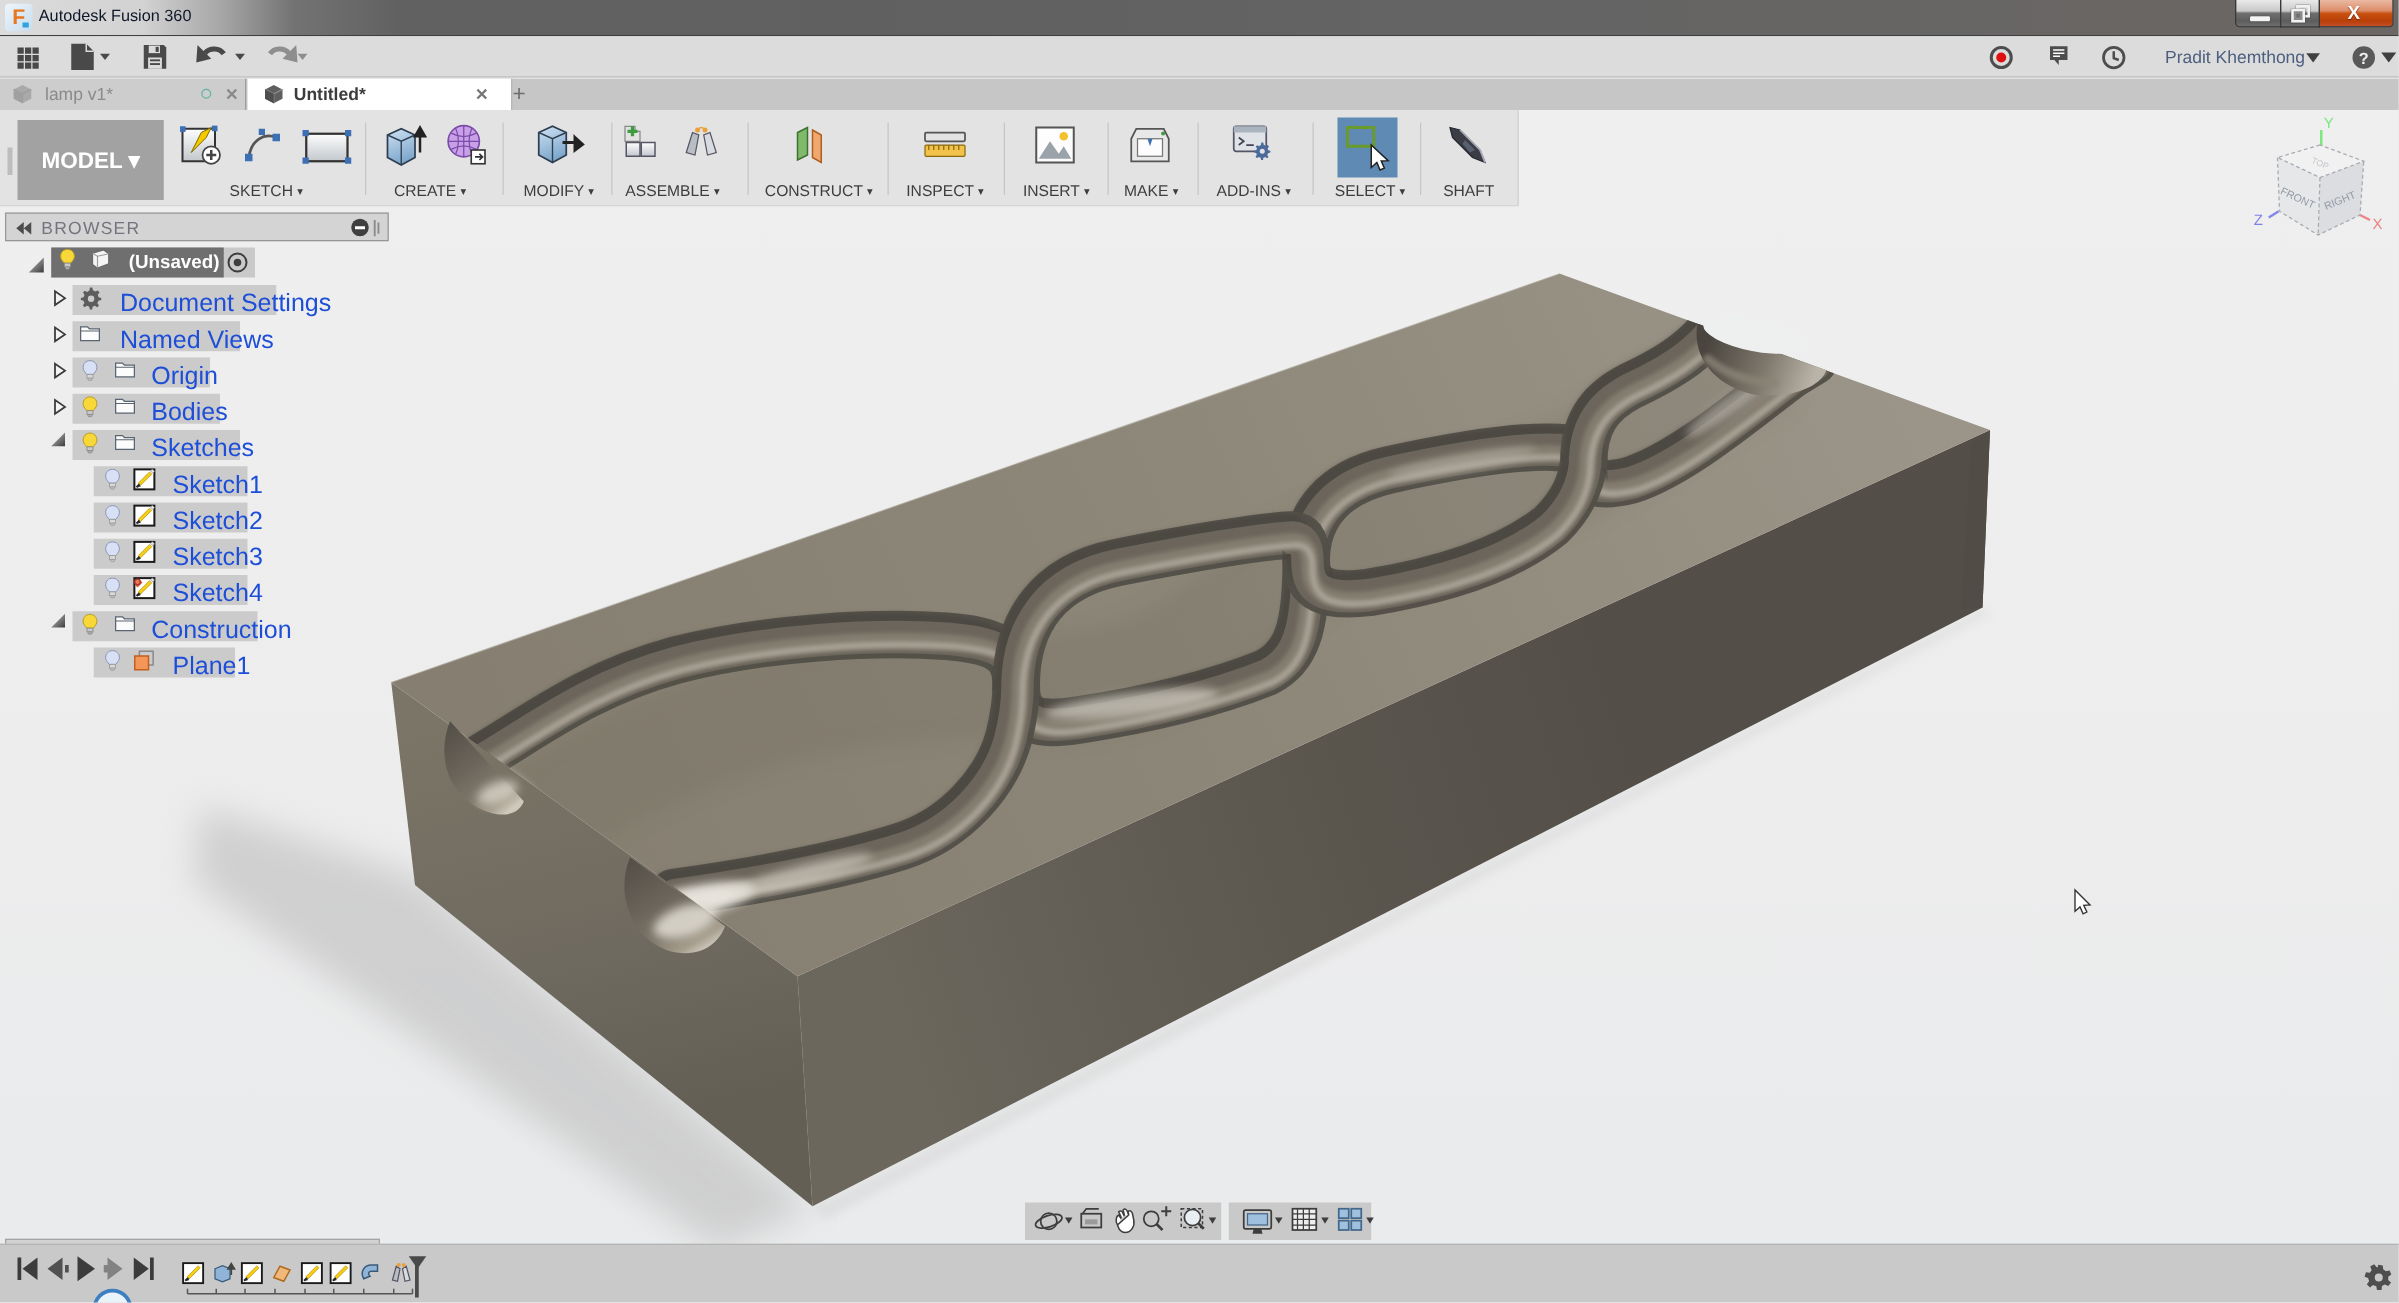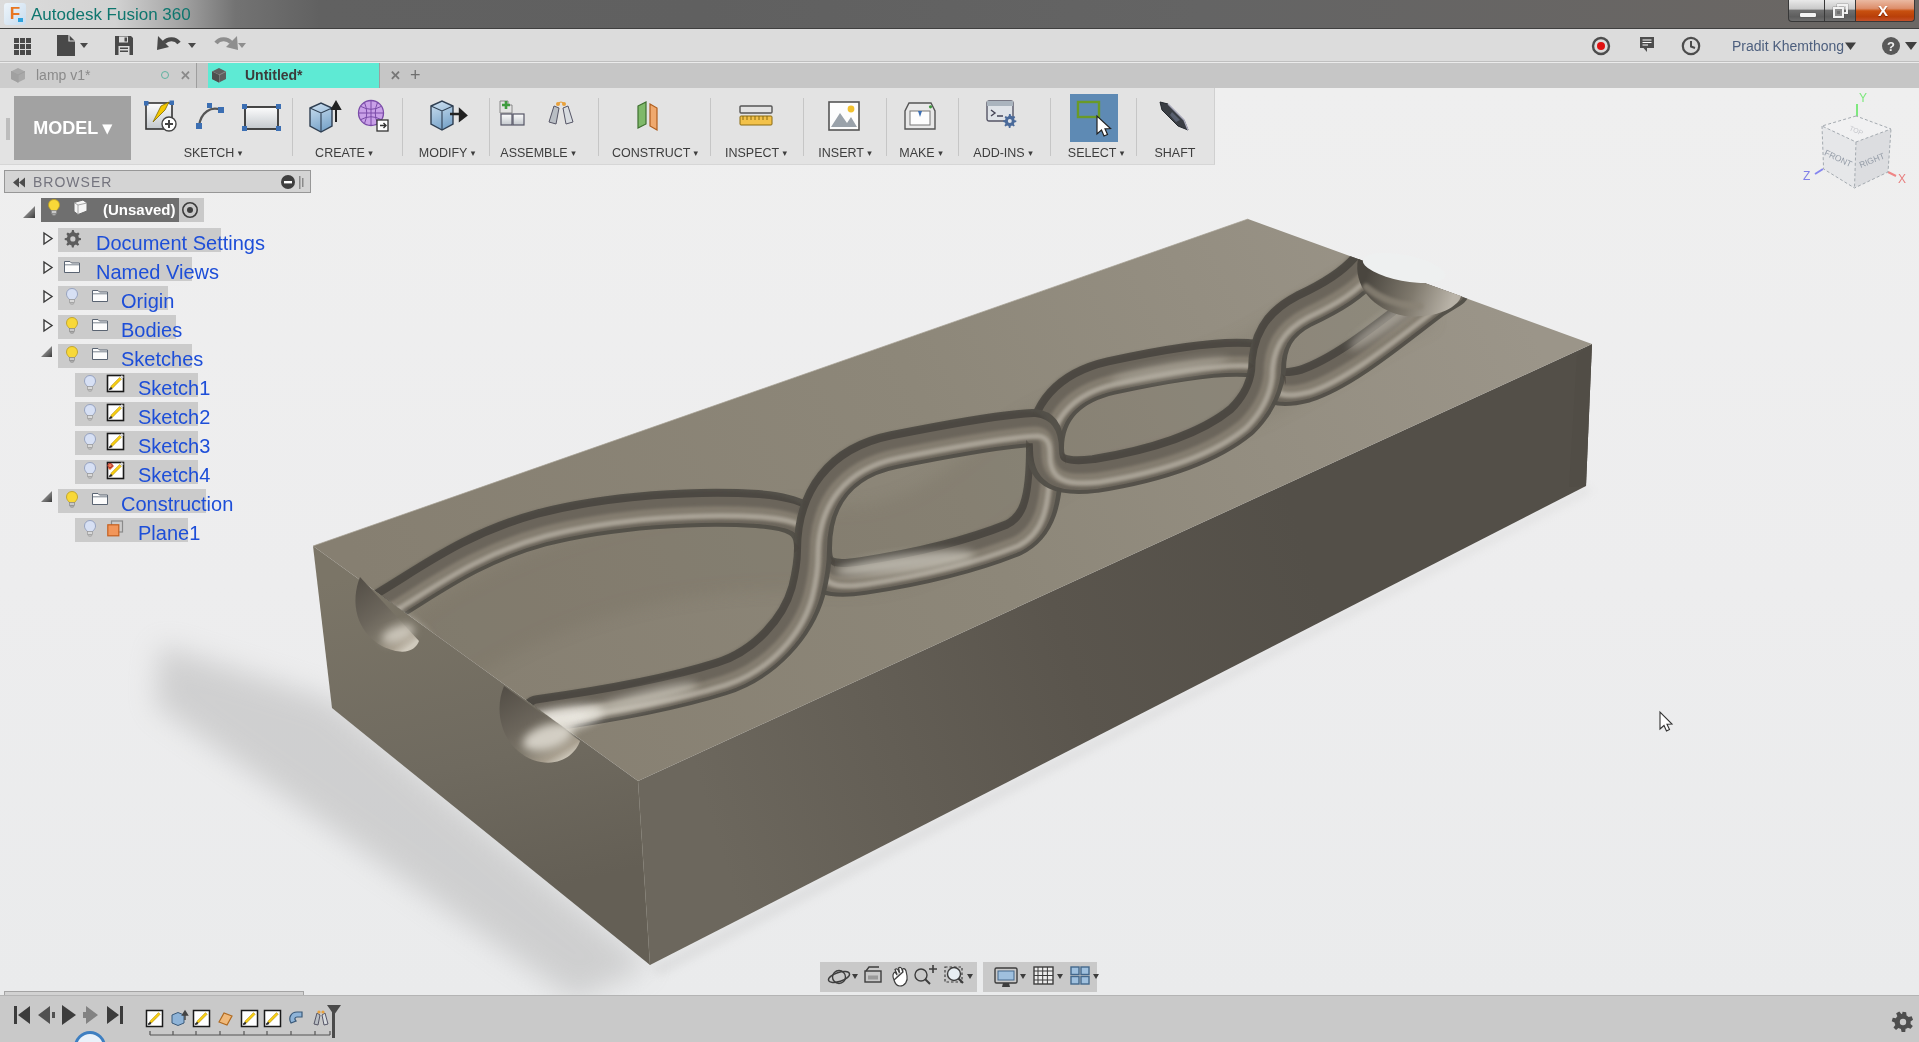--- a/index.html
+++ b/index.html
@@ -7,21 +7,21 @@
   body { position:relative; background:#ebebeb; }
   .abs { position:absolute; }
 
   
   #titlebar { left:0; top:0; width:1919px; height:29px;
     background:linear-gradient(to right,#dcdcdc 0px,#d2d2d2 115px,#a8a8a8 175px,#737373 235px,#616161 320px,#606060 700px,#646464 1200px,#6b6764 1919px);
     border-bottom:1px solid #3f3f3f; }
   #fusicon { left:4px; top:3px; width:22px; height:22px; background:linear-gradient(135deg,#eef5fb,#c8dcee); border-radius:3px;
     font-weight:bold; font-size:17px; color:#e87722; text-align:center; line-height:21px; }
   #fusicon i { position:absolute; right:3px; bottom:3px; width:5px; height:4px; background:#2ea3dd; }
-  #titletext { left:31px; top:5px; font-size:17px; color:#0f766e; }
+  #titletext { left:31px; top:5px; font-size:13px; color:#0f172a; }
 
   .winbtn { top:0; height:22px; border:1px solid #383838; border-top:none; }
   #btnmin { left:1788px; width:37px; border-radius:0 0 0 4px;
     background:linear-gradient(#e9e9e9 0%,#c9c9c9 42%,#6f6f6f 50%,#5d5d5d 80%,#6e6e6e 100%); }
   #btnres { left:1824px; width:32px;
     background:linear-gradient(#e9e9e9 0%,#c9c9c9 42%,#6f6f6f 50%,#5d5d5d 80%,#6e6e6e 100%); }
   #btnclo { left:1855px; width:60px; border-radius:0 0 4px 0;
     background:linear-gradient(#eab9a2 0%,#dd8e6b 40%,#c8500f 52%,#b93f09 80%,#c4502a 100%); }
   #btnmin b { position:absolute; left:11px; top:13px; width:16px; height:4px; background:#f3f3f3; border-radius:1px; box-shadow:0 0 1px #333; }
   #btnres .sq1 { position:absolute; left:12px; top:4px; width:11px; height:10px; border:2px solid #f2f2f2; box-shadow:0 0 1px #333; background:transparent; }
@@ -29,21 +29,21 @@
   #btnres .sq2 i { position:absolute; left:2px; top:2px; width:3px; height:3px; background:#6f6f6f; }
   #btnclo b { position:absolute; left:22px; top:2px; color:#fff; font-size:15px; font-weight:bold; text-shadow:0 1px 1px #7a2000; }
 
   
   #qat { left:0; top:29px; width:1919px; height:33px; background:#dcdcdc; border-bottom:1px solid #bfbfbf; }
 
   
   #tabrow { left:0; top:63px; width:1919px; height:25px; background:#c6c6c6; }
   .tab { position:absolute; top:0; height:25px; border-right:1px solid #9e9e9e;text-align:center; }
   #tab1 { left:0; width:197px; background:#cdcdcd; }
-  #tab2 { left:208px; width:172px; background:#5eead4; }
+  #tab2 { left:198px; width:212px; background:#ffffff; }
   #tab1 .tname { position:absolute; left:36px; top:4px; font-size:14px; color:#8a8a8a; }
   #tab2 .tname { position:absolute; left:37px; top:4px; font-size:14px; font-weight:bold; color:#3c3c3c; }
   .tx { position:absolute; top:5px; font-size:13px; font-weight:bold; color:#8a8a8a; }
   #plus { position:absolute; left:410px; top:2px; font-size:18px; color:#6e6e6e; }
 
   
   #viewport { left:0; top:88px; width:1919px; height:907px;
     background:linear-gradient(#efefef 0%, #ededee 55%, #eaebec 100%); }
 
   

